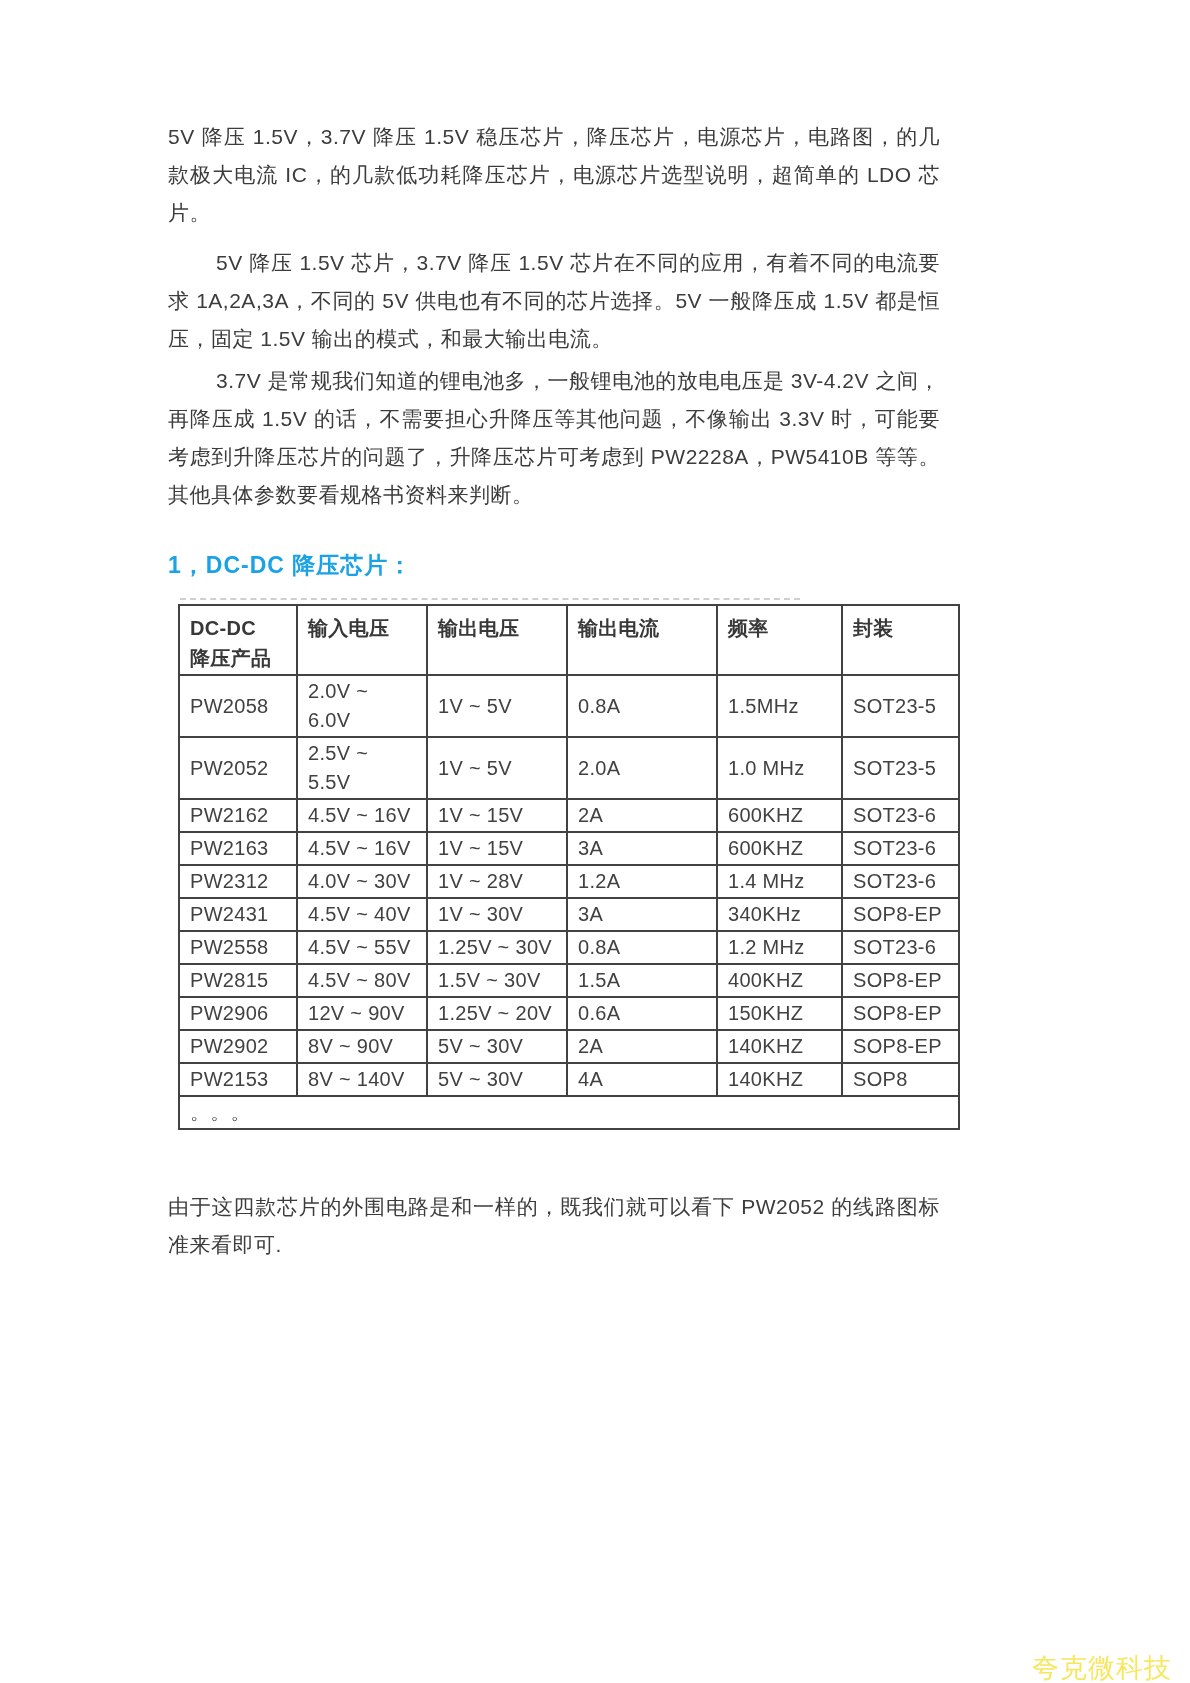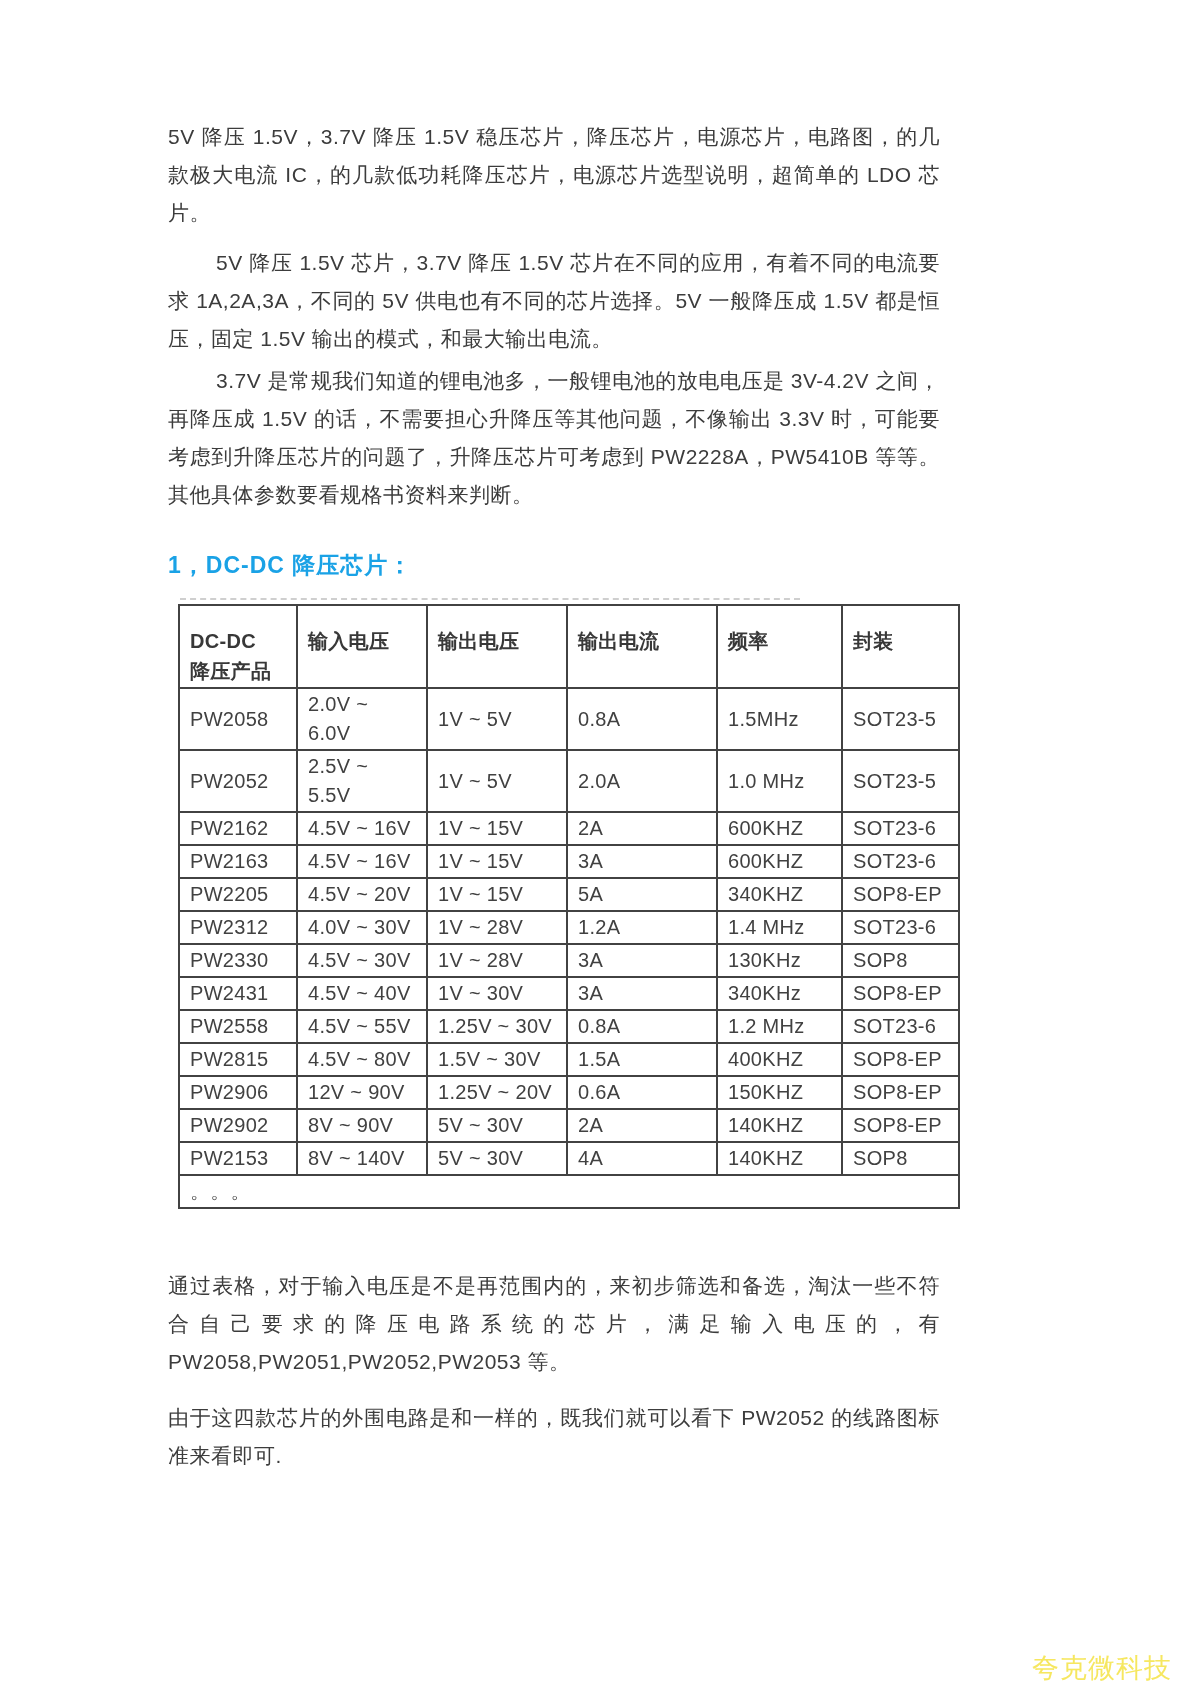--- a/index.html
+++ b/index.html
@@ -51,21 +51,21 @@
     color: #414141;
     padding: 1px 10px;
     letter-spacing: 0.3px;
     text-align: left;
     overflow: hidden;
   }
   table.spec-table th {
     font-weight: bold;
     color: #383838;
     vertical-align: top;
-    padding-top: 20px;
+    padding-top: 7px;
     height: 58px;
     line-height: 30px;
   }
   .th-multiline { white-space: pre-line; }
   table.spec-table td { height: 29px; line-height: 29px; }
   td.dots-cell {
     height: 34px;
     font-size: 15px;
     letter-spacing: 3px;
     color: #4a4a4a;
@@ -153,42 +153,26 @@
       </tr>
       <tr>
         <td>PW2163</td>
         <td>4.5V ~ 16V</td>
         <td>1V ~ 15V</td>
         <td>3A</td>
         <td>600KHZ</td>
         <td>SOT23-6</td>
       </tr>
       <tr>
-        <td>PW2205</td>
-        <td>4.5V ~ 20V</td>
-        <td>1V ~ 15V</td>
-        <td>5A</td>
-        <td>340KHZ</td>
-        <td>SOP8-EP</td>
-      </tr>
-      <tr>
         <td>PW2312</td>
         <td>4.0V ~ 30V</td>
         <td>1V ~ 28V</td>
         <td>1.2A</td>
         <td>1.4 MHz</td>
         <td>SOT23-6</td>
-      </tr>
-      <tr>
-        <td>PW2330</td>
-        <td>4.5V ~ 30V</td>
-        <td>1V ~ 28V</td>
-        <td>3A</td>
-        <td>130KHz</td>
-        <td>SOP8</td>
       </tr>
       <tr>
         <td>PW2431</td>
         <td>4.5V ~ 40V</td>
         <td>1V ~ 30V</td>
         <td>3A</td>
         <td>340KHz</td>
         <td>SOP8-EP</td>
       </tr>
       <tr>
@@ -231,19 +215,18 @@
         <td>140KHZ</td>
         <td>SOP8</td>
       </tr>
       <tr>
         <td class="dots-cell" colspan="6">。。。</td>
       </tr>
     </tbody>
   </table>
 
   <div class="tail-block">
-    <p class="tail-para p5">通过表格，对于输入电压是不是再范围内的，来初步筛选和备选，淘汰一些不符合自己要求的降压电路系统的芯片，满足输入电压的，有 PW2058,PW2051,PW2052,PW2053 等。</p>
     <p class="tail-para p6">由于这四款芯片的外围电路是和一样的，既我们就可以看下 PW2052 的线路图标准来看即可.</p>
   </div>
 
 </div>
 
 <div class="watermark">夸克微科技</div>
 
 </body></html>

